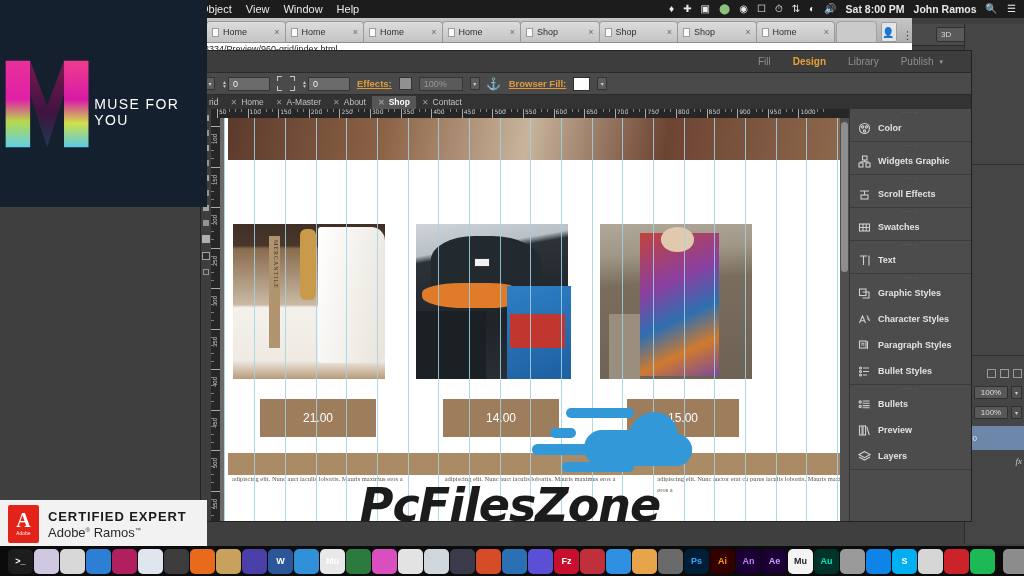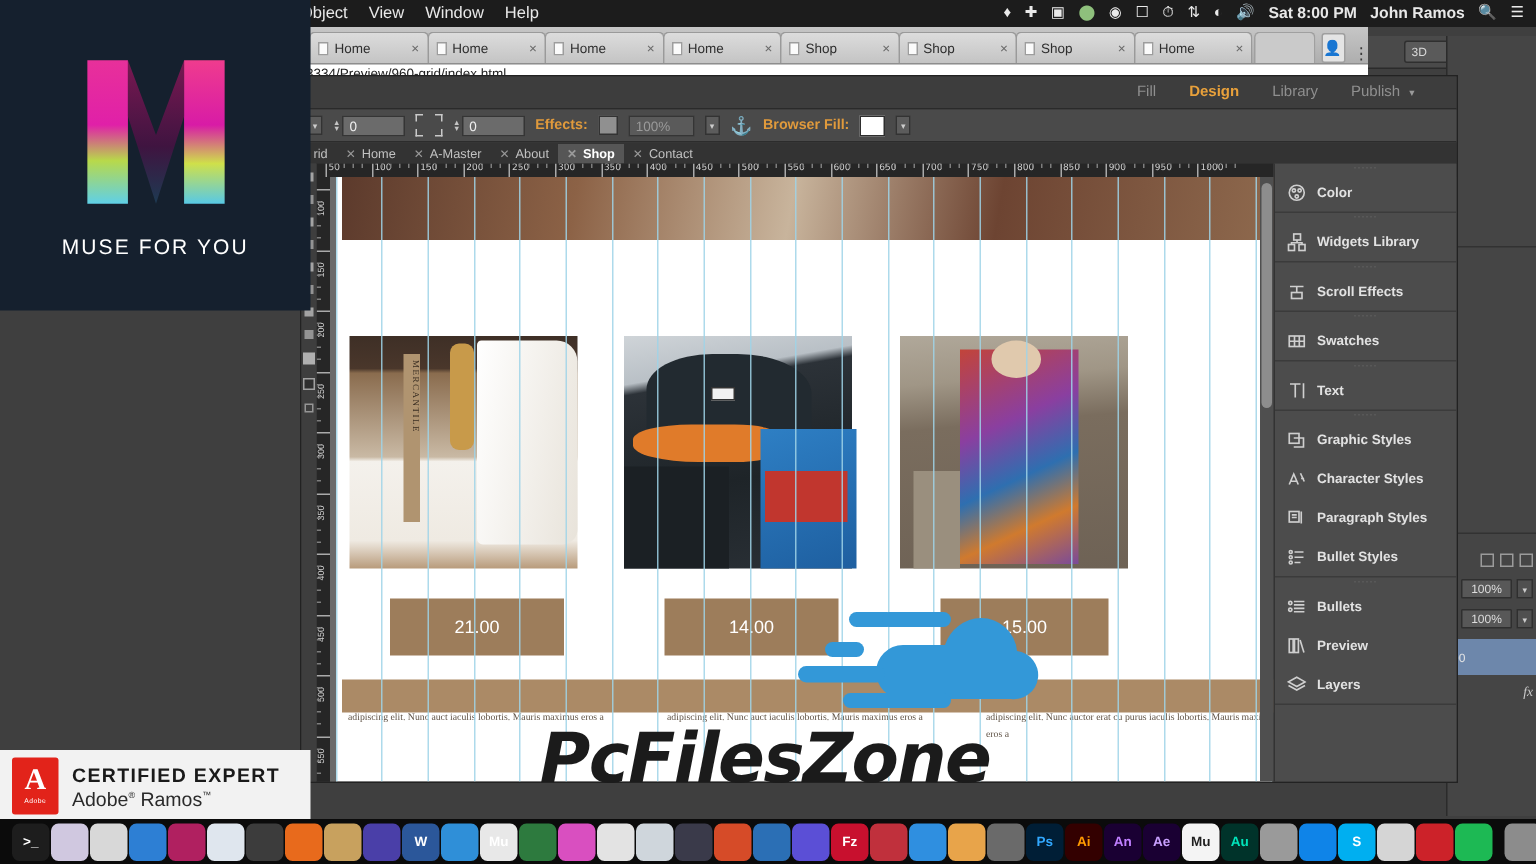--- a/index.html
+++ b/index.html
@@ -152,21 +152,21 @@
   #fit-icon {
     width: 18px; height: 15px; position: relative;
   }
   #fit-icon i {
     position: absolute; width: 5px; height: 5px; border: 1px solid #c9c9c9;
   }
   #fit-icon i:nth-child(1) { left: 0; top: 0; border-right: none; border-bottom: none; }
   #fit-icon i:nth-child(2) { right: 0; top: 0; border-left: none; border-bottom: none; }
   #fit-icon i:nth-child(3) { left: 0; bottom: 0; border-right: none; border-top: none; }
   #fit-icon i:nth-child(4) { right: 0; bottom: 0; border-left: none; border-top: none; }
-  .ctl-label { font-size: 9.5px; color: #e09a3c; font-weight: bold; }
+  .ctl-label { font-size: 9.5px; color: #e09a3c; font-weight: bold; text-decoration: underline; }
   .eff-box {
     width: 13px; height: 13px; background: #909090; border: 1px solid #333;
   }
   .opac-field {
     width: 44px; height: 14px; background: #5a5a5a; border: 1px solid #353535;
     font-size: 9px; color: #9a9a9a; display: flex; align-items: center; padding-left: 4px;
   }
   #anchor-ic { font-size: 12px; color: #d2d2d2; }
   .fill-swatch {
     width: 17px; height: 14px; background: #ffffff; border: 1px solid #2e2e2e;
@@ -290,21 +290,21 @@
   .pico {
     width: 13px; height: 13px; flex-shrink: 0;
     display: flex; align-items: center; justify-content: center;
   }
   .pico svg { width: 13px; height: 13px; fill: none; stroke: #cfcfcf; stroke-width: 1.1; }
 
   
   #brand {
     position: absolute; left: 0; top: 0; width: 207px; height: 207px;
     background: #15202e; z-index: 50;
-    display: flex; flex-direction: column; align-items: center; justify-content: center;
+    display: flex; align-items: center; justify-content: center;
   }
   #brand-mark { width: 104px; height: 104px; }
   #brand-text {
     margin-top: 16px; color: #ffffff; font-size: 14px; letter-spacing: 1.4px;
   }
 
   
   #cert {
     position: absolute; left: 0; bottom: 28px; width: 207px; height: 48px;
     background: #f2f2f2; z-index: 50; display: flex; align-items: center;
@@ -814,21 +814,21 @@
         <div class="grip">······</div>
         <div class="pitem">
           <span class="pico">
             <svg viewBox="0 0 13 13">
               <rect x="4.5" y="1" width="4.5" height="4"></rect>
               <rect x="1" y="8" width="4" height="4"></rect>
               <rect x="8" y="8" width="4" height="4"></rect>
               <path d="M6.7 5v1.8M3 8V6.8h7V8"></path>
             </svg>
           </span>
-          <span>Widgets Library</span>
+          <span>Widgets Graphic</span>
         </div>
       </div>
       <div class="pgroup">
         <div class="grip">······</div>
         <div class="pitem">
           <span class="pico">
             <svg viewBox="0 0 13 13">
               <path d="M2 3h9M6.5 3v4"></path>
               <rect x="3" y="7" width="7" height="4"></rect>
             </svg>

